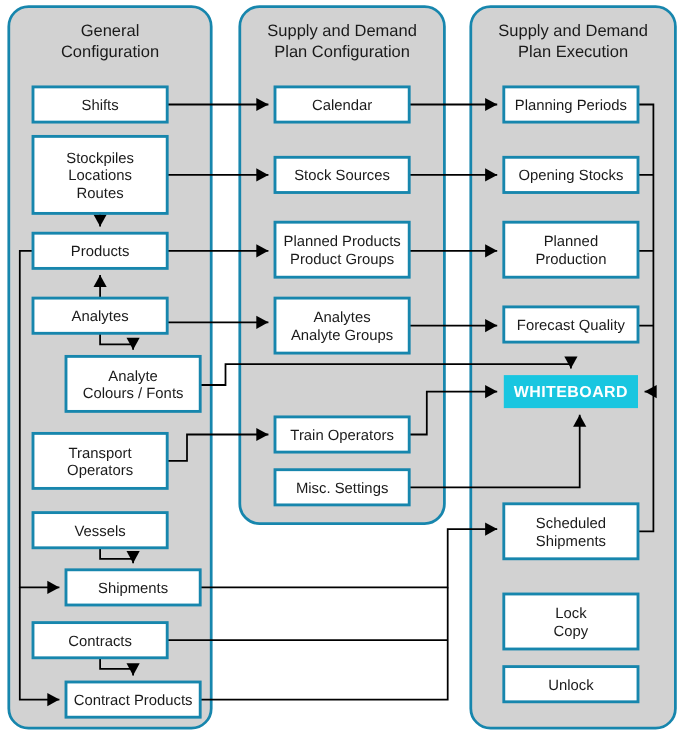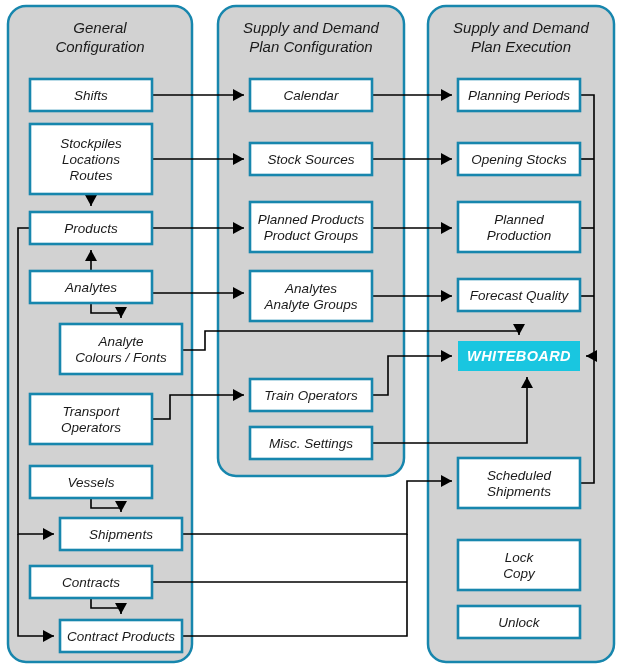--- a/index.html
+++ b/index.html
@@ -6,21 +6,20 @@
   body{
     font-family:"Liberation Sans", sans-serif;
     -webkit-font-smoothing:antialiased;
   }
   #stage{
     position:relative;
     width:622px;
     height:668px;
     background:#ffffff;
     overflow:hidden;
-    font-style:italic;
   }
   svg#diagram{display:block;width:622px;height:668px;}
 
   .panel-rect{
     fill:#d2d2d2;
     stroke:#1786ad;
     stroke-width:2.5;
   }
   .panel-title{
     font-family:"Liberation Sans", sans-serif;

